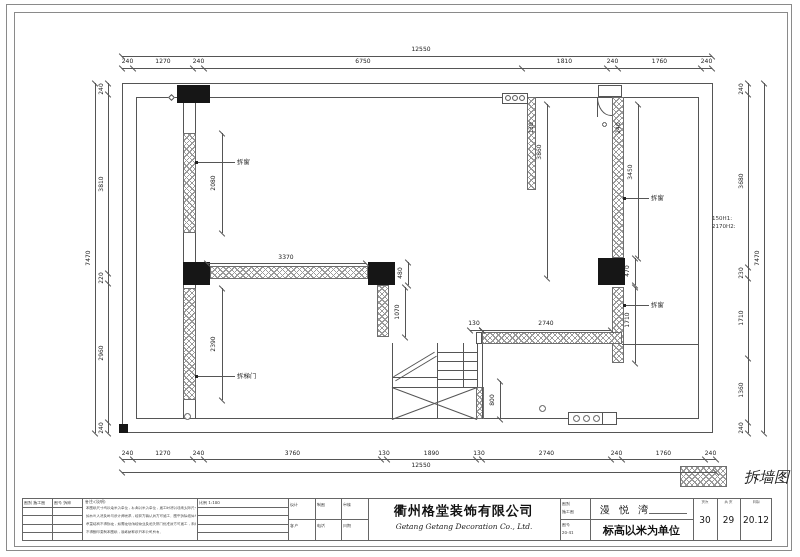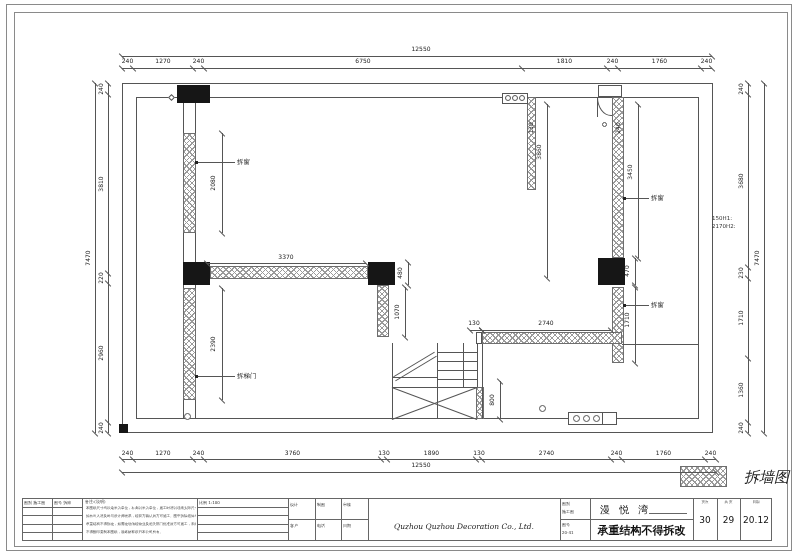--- a/index.html
+++ b/index.html
@@ -127,28 +127,29 @@
   <div class="abs notes" style="left:86px;top:513px;width:110px;">如有出入请及时与设计师联系，经双方确认后方可施工。图中拆除墙体均为非承重墙，</div>
   <div class="abs notes" style="left:86px;top:521px;width:110px;">承重结构不得拆改，如需改动须经物业及相关部门批准后方可施工，未经许可</div>
   <div class="abs notes" style="left:86px;top:529px;width:110px;">不得翻印复制本图纸，最终解释权归本公司所有。</div>
   <div class="abs tiny" style="left:199px;top:500px;">比例 1:100</div>
   <div class="abs tiny" style="left:290px;top:502px;">设计</div>
   <div class="abs tiny" style="left:317px;top:502px;">制图</div>
   <div class="abs tiny" style="left:343px;top:502px;">审核</div>
   <div class="abs tiny" style="left:290px;top:523px;">客户</div>
   <div class="abs tiny" style="left:317px;top:523px;">电话</div>
   <div class="abs tiny" style="left:343px;top:523px;">日期</div>
-  <div class="abs" style="left:368px;top:522px;width:192px;text-align:center;font:italic 7.5px 'DejaVu Serif','Liberation Serif',serif;color:#222;">Quzhou Quzhou Decoration Co., Ltd.</div>
+  <div class="abs" style="left:368px;top:502px;width:192px;text-align:center;font-size:13px;font-weight:600;color:#111;letter-spacing:1px;">衢州格堂装饰有限公司</div>
+  <div class="abs" style="left:368px;top:522px;width:192px;text-align:center;font:italic 7.5px 'DejaVu Serif','Liberation Serif',serif;color:#222;">Getang Getang Decoration Co., Ltd.</div>
   <div class="abs tiny" style="left:562px;top:501px;">图别</div>
   <div class="abs tiny" style="left:562px;top:509px;">施工图</div>
   <div class="abs tiny" style="left:562px;top:522px;">图号</div>
   <div class="abs tiny" style="left:562px;top:530px;">20-41</div>
   <div class="abs" style="left:600px;top:503px;font-size:10px;color:#111;letter-spacing:3px;">漫 悦 湾</div>
   <div class="abs tb-line" style="left:649px;top:513px;width:38px;height:1px;"></div>
-  <div class="abs" style="left:590px;top:523px;width:103px;text-align:center;font-size:11px;font-weight:700;color:#111;">承重结构不得拆改</div>
+  <div class="abs" style="left:590px;top:523px;width:103px;text-align:center;font-size:11px;font-weight:700;color:#111;">标高以米为单位</div>
   <div class="abs" style="left:693px;top:500px;width:24px;text-align:center;font-size:3.5px;color:#444;">页次</div>
   <div class="abs" style="left:717px;top:500px;width:23px;text-align:center;font-size:3.5px;color:#444;">共 页</div>
   <div class="abs" style="left:740px;top:500px;width:32px;text-align:center;font-size:3.5px;color:#444;">日期</div>
   <div class="abs" style="left:693px;top:515px;width:24px;text-align:center;font-size:9px;color:#111;">30</div>
   <div class="abs" style="left:717px;top:515px;width:23px;text-align:center;font-size:9px;color:#111;">29</div>
   <div class="abs" style="left:740px;top:515px;width:32px;text-align:center;font-size:9px;color:#111;">20.12</div>
 
 <div class="abs ln" style="left: 122px; top: 68px; width: 590px; height: 1px;"></div>
     <div class="abs ln" style="left: 118px; top: 68px; width: 8px; height: 1px; transform: rotate(45deg);"></div>
     <div class="abs ln" style="left: 129px; top: 68px; width: 8px; height: 1px; transform: rotate(45deg);"></div>

